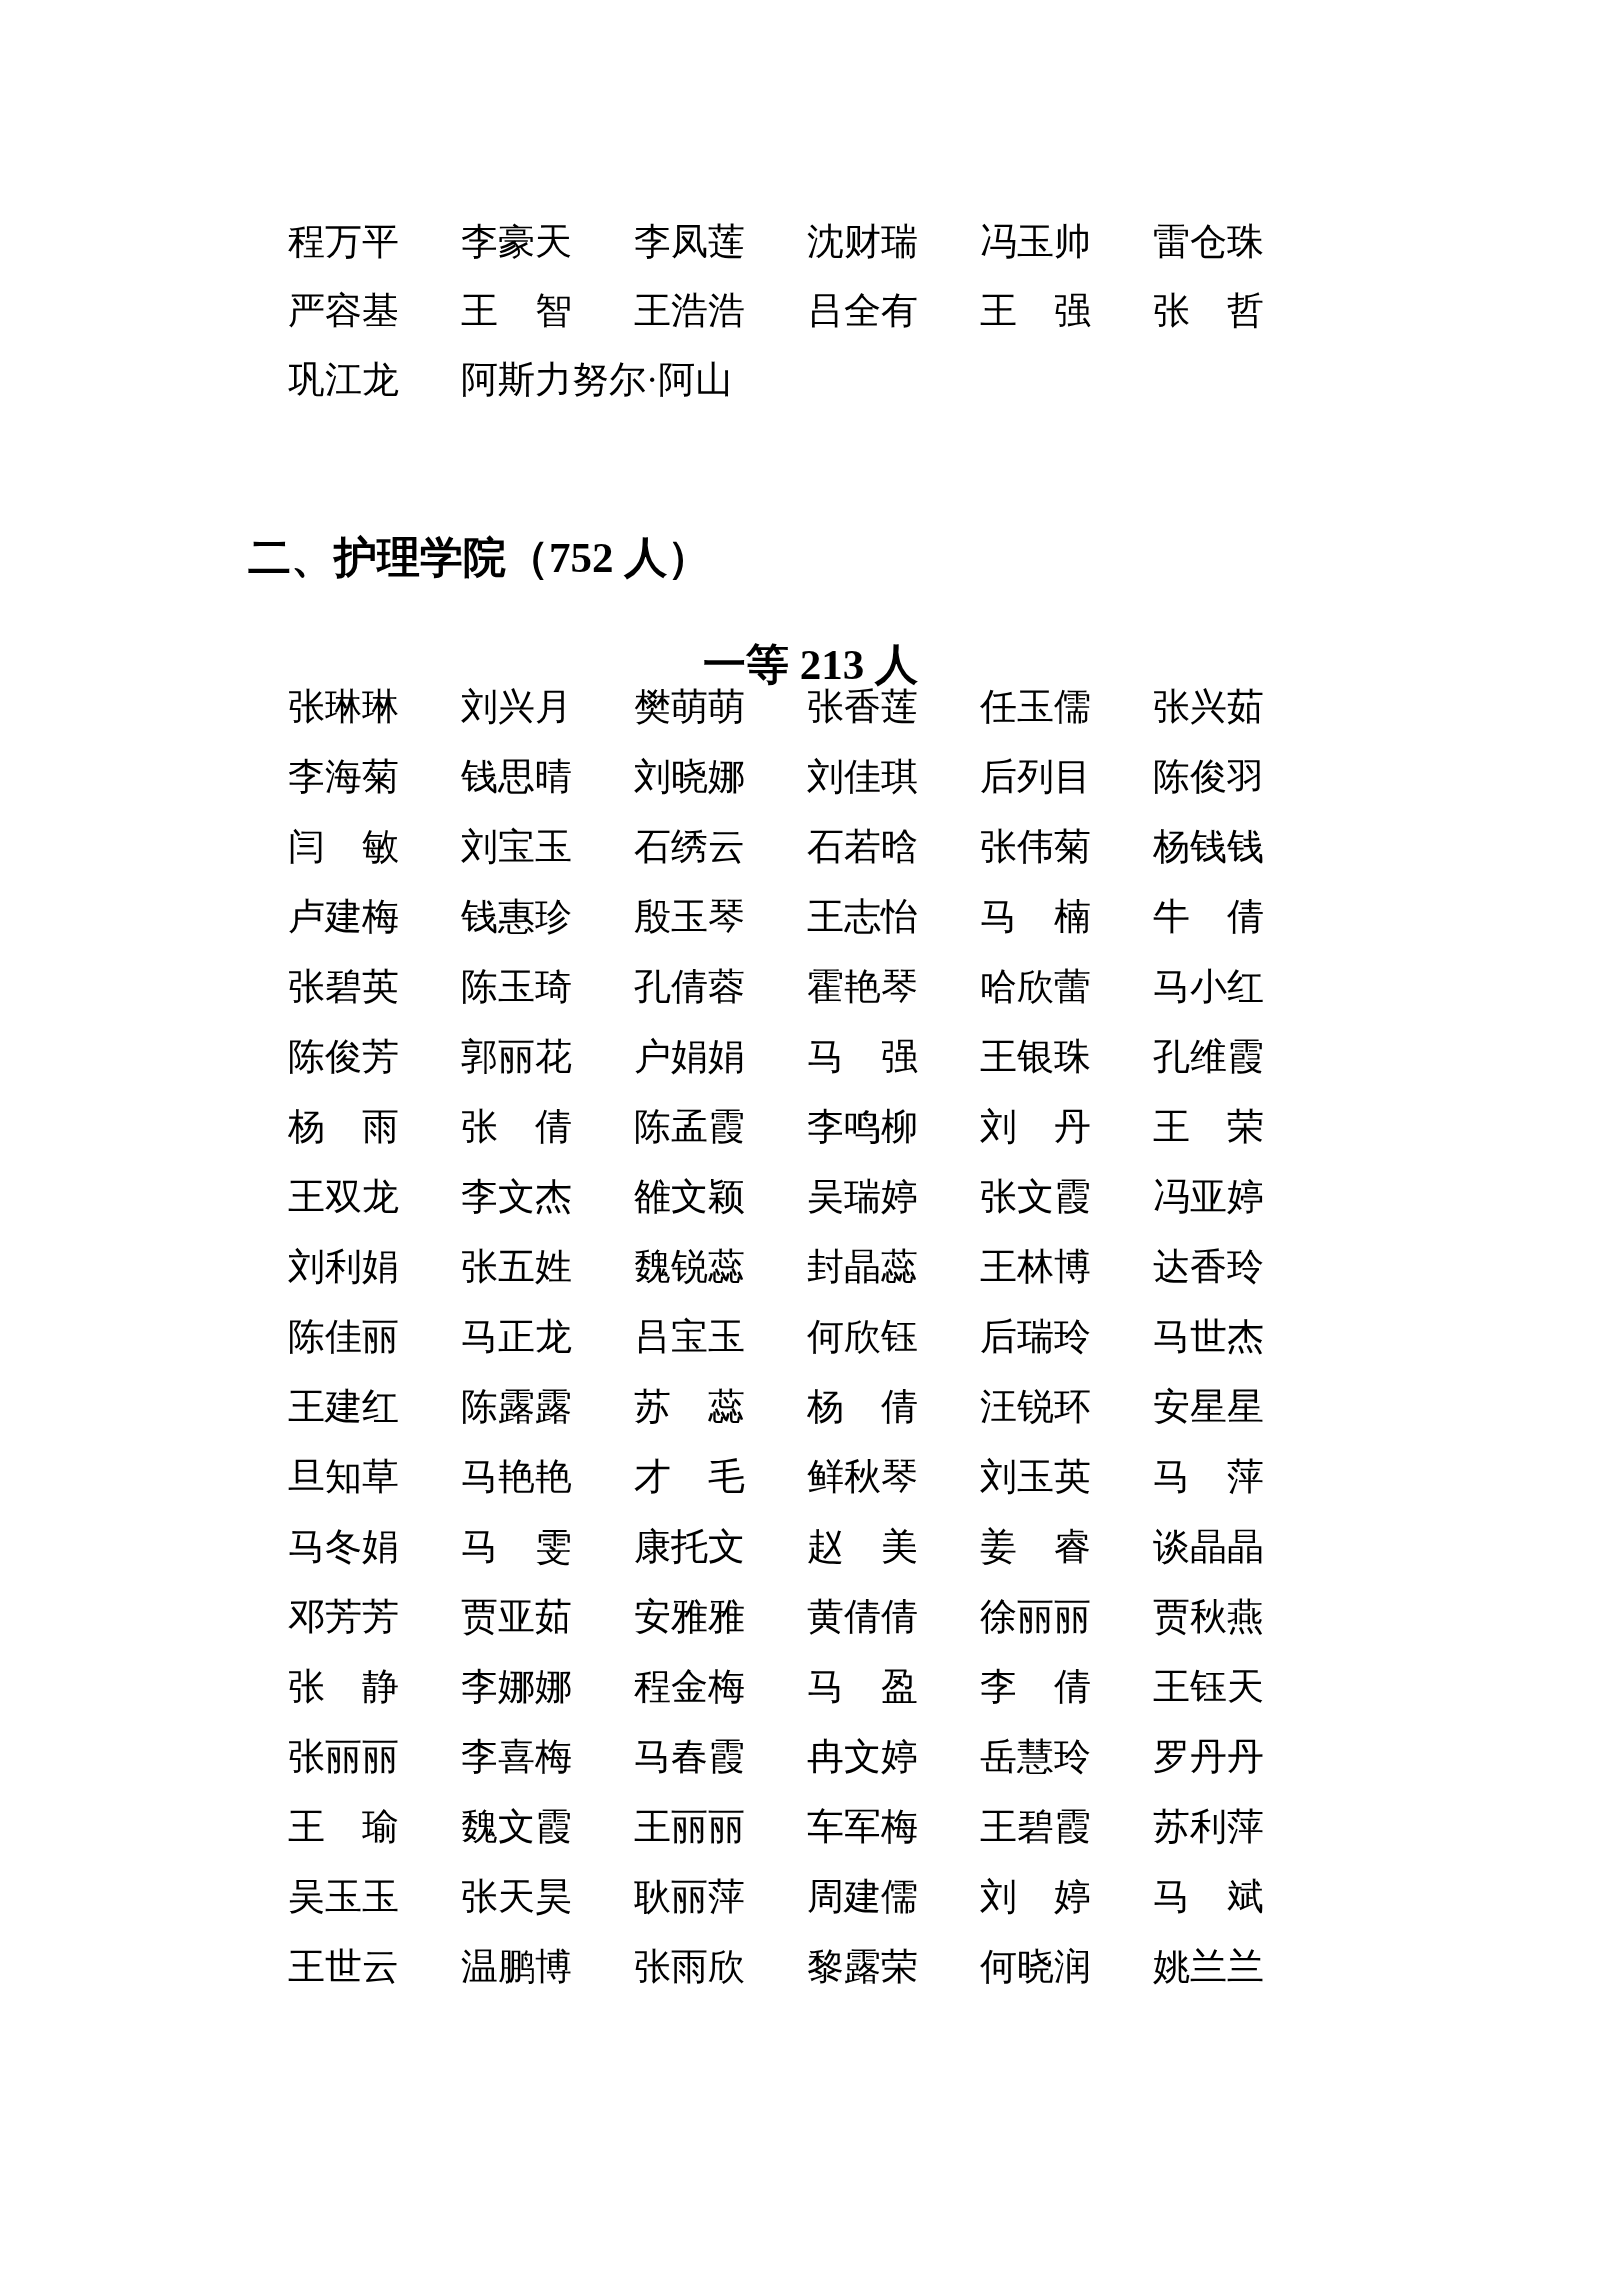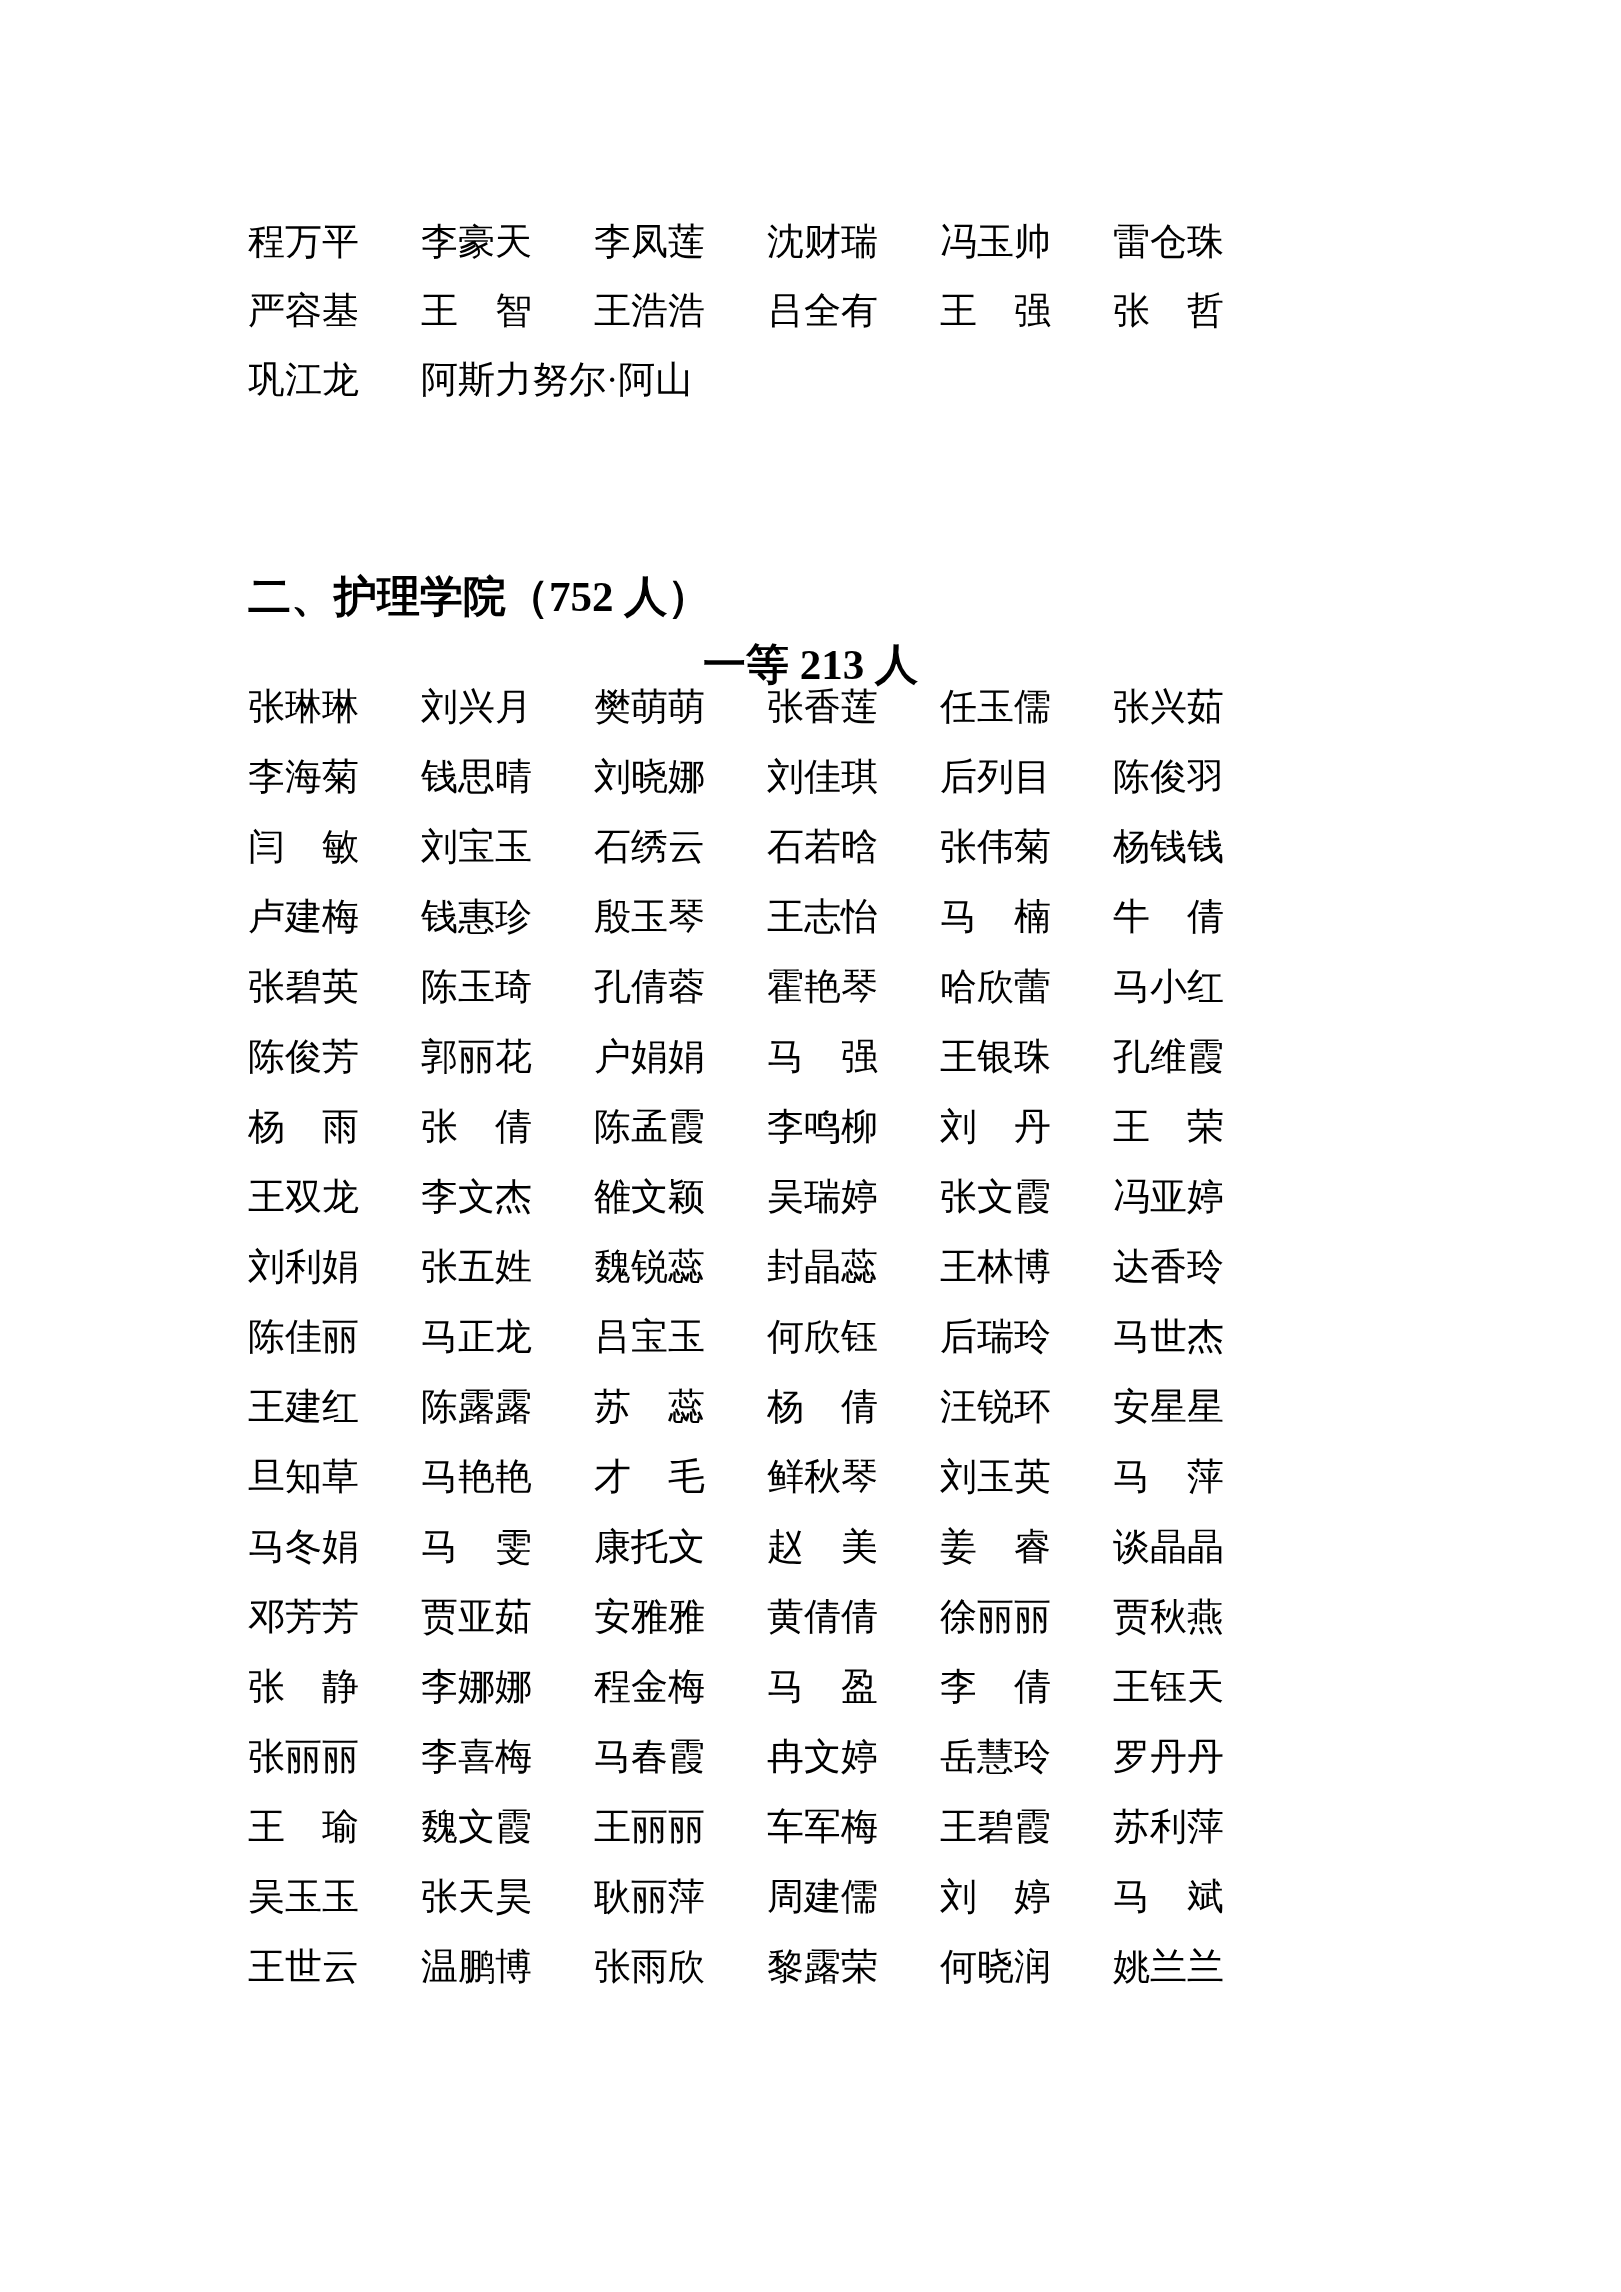--- a/index.html
+++ b/index.html
@@ -21,41 +21,41 @@
     position: absolute;
     left: 248px;
   }
   #block1 { top: 207px; }
   #block2 { top: 672px; }
   .name-row {
     height: 69px;
     line-height: 69px;
     white-space: nowrap;
     font-size: 37px;
+    margin-left: 40px;
   }
   #block2 .name-row {
     height: 70px;
     line-height: 70px;
     text-decoration: underline;
   }
   .name {
     display: inline-block;
     min-width: 111px;
     margin-right: 62px;
     white-space: pre;
     letter-spacing: 0;
   }
   .section-heading {
     position: absolute;
     left: 248px;
     top: 529px;
     font-size: 43px;
     font-weight: bold;
     white-space: pre;
-    margin-top: 39px;
   }
   .tier-subheading {
     position: absolute;
     left: 0;
     top: 600px;
     width: 100%;
     text-align: center;
     font-size: 43px;
     font-weight: bold;
     white-space: pre;

